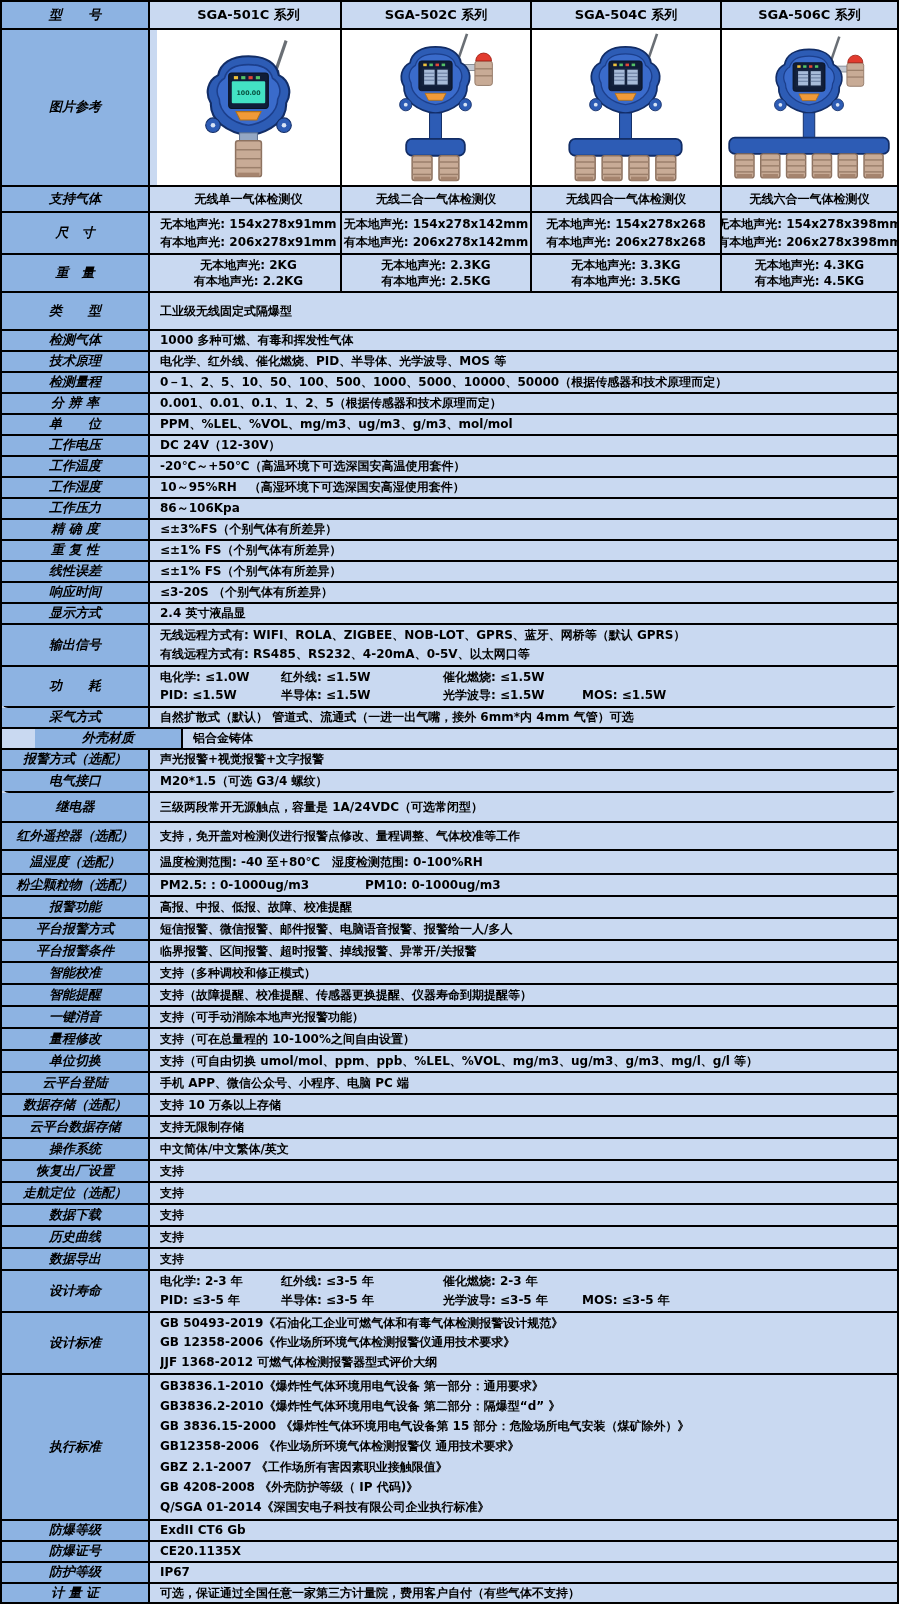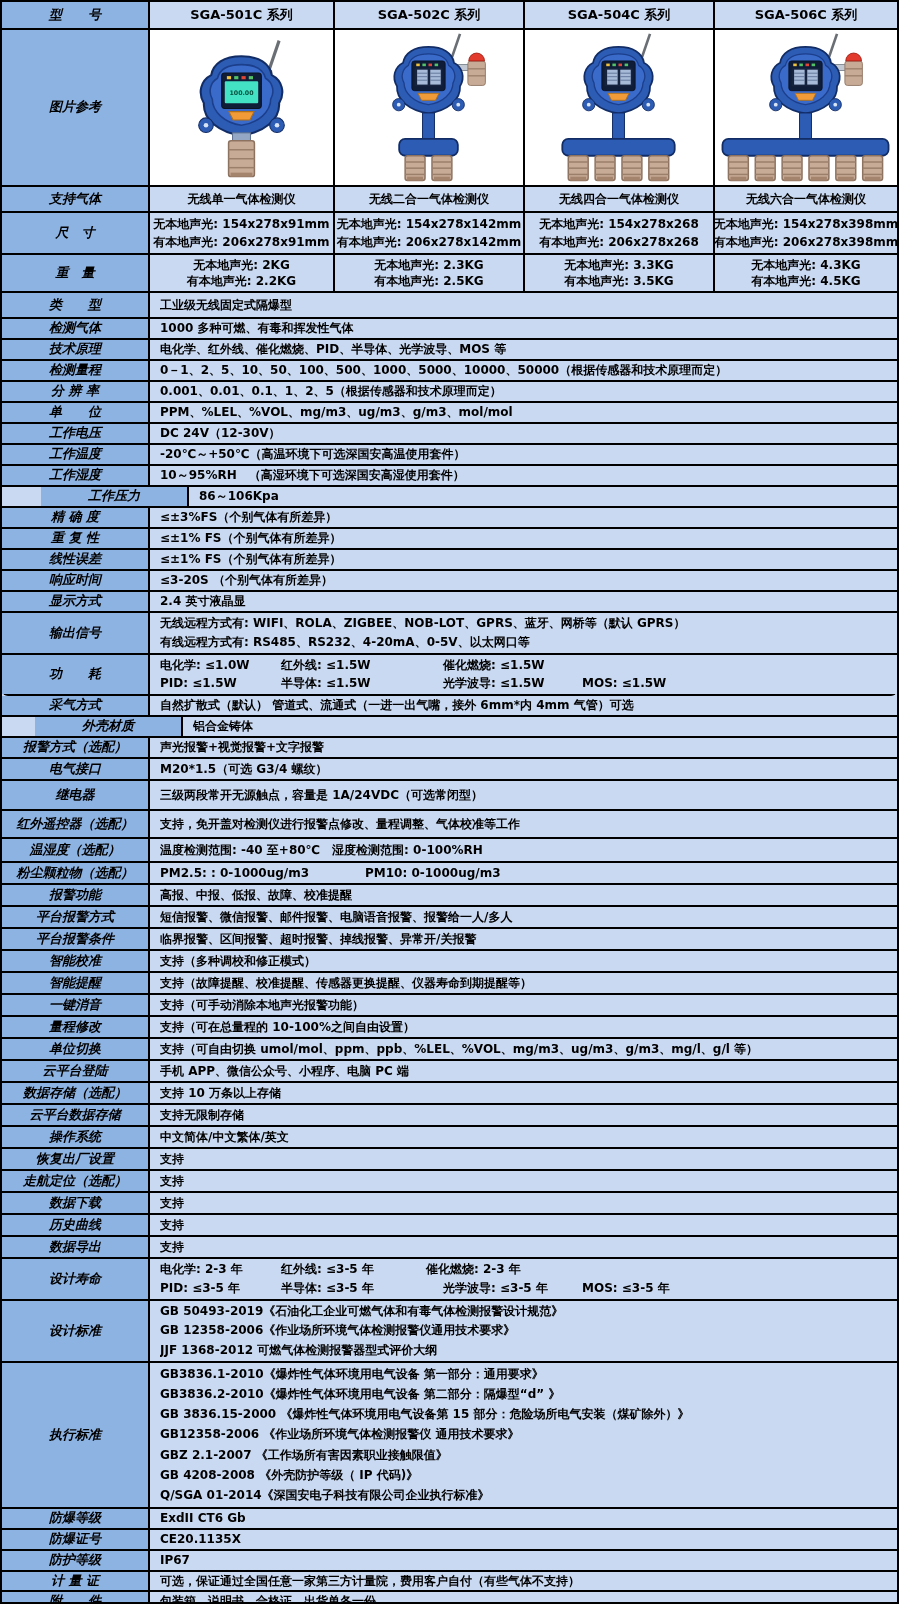--- a/index.html
+++ b/index.html
@@ -3,21 +3,21 @@
 <meta charset="utf-8">
 <style>
   html,body{margin:0;padding:0;background:#fff;}
   body{font-family:"DejaVu Sans","Liberation Sans",sans-serif;color:#000;}
   .sheet{width:899px;height:1604px;box-sizing:border-box;border:2px solid #000;background:var(--cell-bg,#c9d9f1);overflow:hidden;}
   .row{display:flex;box-sizing:border-box;border-bottom:2px solid #000;}
   .row:last-child{border-bottom:none;}
   .cell{box-sizing:border-box;border-right:2px solid #000;overflow:hidden;}
   .cell:last-child{border-right:none;}
   .label-cell{width:148px;flex:0 0 148px;background:var(--label-bg,#8db3e2);display:flex;align-items:center;justify-content:center;text-align:center;font-size:13px;font-weight:bold;line-height:1.15;padding:0 4px;font-style:italic;}
-  .c1{width:185px;flex:0 0 185px;}
+  .c1{width:185px;flex:0 0 185px;margin-left:7px;}
   .c2{width:190px;flex:0 0 190px;}
   .c3{width:190px;flex:0 0 190px;text-align:center;}
   .c4{flex:1;}
   .header-row{height:28px;}
   .model-head{background:var(--cell-bg,#c9d9f1);display:flex;align-items:center;justify-content:center;font-size:13px;font-weight:bold;}
   .image-row{height:157px;}
   .image-cell{background:#fff;display:flex;align-items:center;justify-content:center;}
   .center-col{background:var(--cell-bg,#c9d9f1);display:flex;flex-direction:column;justify-content:space-around;align-items:center;text-align:center;font-size:12px;font-weight:bold;padding:2px 2px;}
   .value-cell{flex:1;background:var(--cell-bg,#c9d9f1);display:flex;flex-direction:column;justify-content:space-around;padding:1px 8px 1px 10px;font-size:12px;font-weight:bold;}
   .sline{display:flex;align-items:center;white-space:pre;overflow:hidden;line-height:1.25;}
@@ -294,21 +294,21 @@
         </div>
         <div class="cell center-col c3">
           <div class="vline">无本地声光: 3.3KG</div>
           <div class="vline">有本地声光: 3.5KG</div>
         </div>
         <div class="cell center-col c4">
           <div class="vline">无本地声光: 4.3KG</div>
           <div class="vline">有本地声光: 4.5KG</div>
         </div>
       </div>
-      <div class="row" style="height: 26px;">
+      <div class="row" style="height: 38px;">
         <div class="cell label-cell">类　　型</div>
         <div class="cell value-cell">
           <div class="sline">工业级无线固定式隔爆型</div>
         </div>
       </div>
       <div class="row" style="height: 21px;">
         <div class="cell label-cell">检测气体</div>
         <div class="cell value-cell">
           <div class="sline">1000 多种可燃、有毒和挥发性气体</div>
         </div>
@@ -348,21 +348,21 @@
         <div class="cell value-cell">
           <div class="sline">-20℃～+50℃（高温环境下可选深国安高温使用套件）</div>
         </div>
       </div>
       <div class="row" style="height: 21px;">
         <div class="cell label-cell">工作湿度</div>
         <div class="cell value-cell">
           <div class="sline">10～95%RH　（高湿环境下可选深国安高湿使用套件）</div>
         </div>
       </div>
-      <div class="row" style="height: 21px; padding-left: 39px;">
+      <div class="row" style="height: 21px;">
         <div class="cell label-cell">工作压力</div>
         <div class="cell value-cell">
           <div class="sline">86～106Kpa</div>
         </div>
       </div>
       <div class="row" style="height: 21px;">
         <div class="cell label-cell">精 确 度</div>
         <div class="cell value-cell">
           <div class="sline">≤±3%FS（个别气体有所差异）</div>
         </div>
@@ -416,21 +416,21 @@
         <div class="cell value-cell">
           <div class="sline">铝合金铸体</div>
         </div>
       </div>
       <div class="row" style="height: 21px;">
         <div class="cell label-cell">报警方式（选配）</div>
         <div class="cell value-cell">
           <div class="sline">声光报警+视觉报警+文字报警</div>
         </div>
       </div>
-      <div class="row" style="height: 22px;">
+      <div class="row" style="height: 22px; border-radius: 7px;">
         <div class="cell label-cell">电气接口</div>
         <div class="cell value-cell">
           <div class="sline">M20*1.5（可选 G3/4 螺纹）</div>
         </div>
       </div>
       <div class="row" style="height: 30px;">
         <div class="cell label-cell">继电器</div>
         <div class="cell value-cell">
           <div class="sline">三级两段常开无源触点，容量是 1A/24VDC（可选常闭型）</div>
         </div>
@@ -551,21 +551,21 @@
       </div>
       <div class="row" style="height: 22px;">
         <div class="cell label-cell">数据导出</div>
         <div class="cell value-cell">
           <div class="sline">支持</div>
         </div>
       </div>
       <div class="row" style="height: 42px;">
         <div class="cell label-cell">设计寿命</div>
         <div class="cell value-cell">
-          <div class="sline"><span style="width: 121px;">电化学: 2-3 年</span><span style="width: 145px;">红外线: ≤3-5 年</span><span>催化燃烧: 2-3 年</span></div>
+          <div class="sline"><span style="width: 121px;">电化学: 2-3 年</span><span style="width: 162px;">红外线: ≤3-5 年</span><span>催化燃烧: 2-3 年</span></div>
           <div class="sline"><span style="width: 121px;">PID: ≤3-5 年</span><span style="width: 162px;">半导体: ≤3-5 年</span><span style="width: 139px;">光学波导: ≤3-5 年</span><span>MOS: ≤3-5 年</span></div>
         </div>
       </div>
       <div class="row" style="height: 62px;">
         <div class="cell label-cell">设计标准</div>
         <div class="cell value-cell">
           <div class="sline">GB 50493-2019《石油化工企业可燃气体和有毒气体检测报警设计规范》</div>
           <div class="sline">GB 12358-2006《作业场所环境气体检测报警仪通用技术要求》</div>
           <div class="sline">JJF 1368-2012 可燃气体检测报警器型式评价大纲</div>
         </div>

